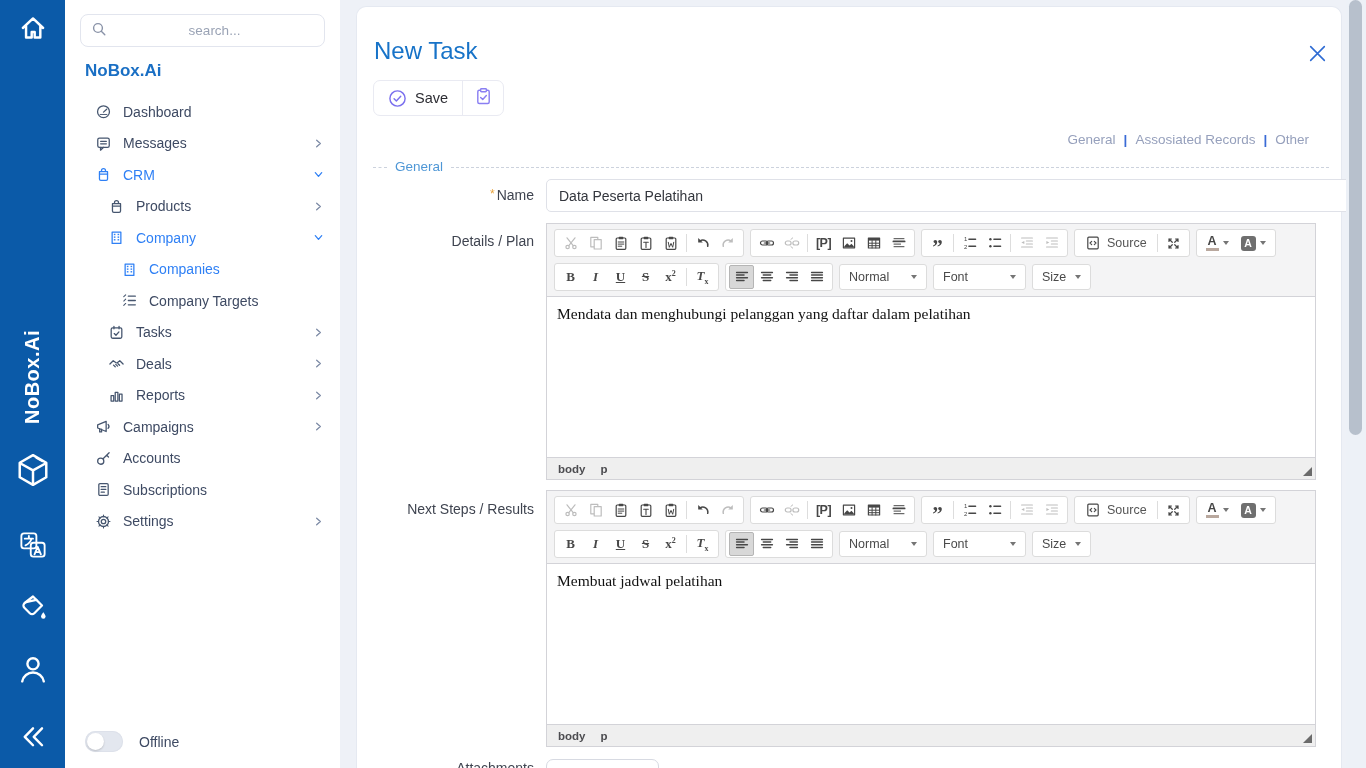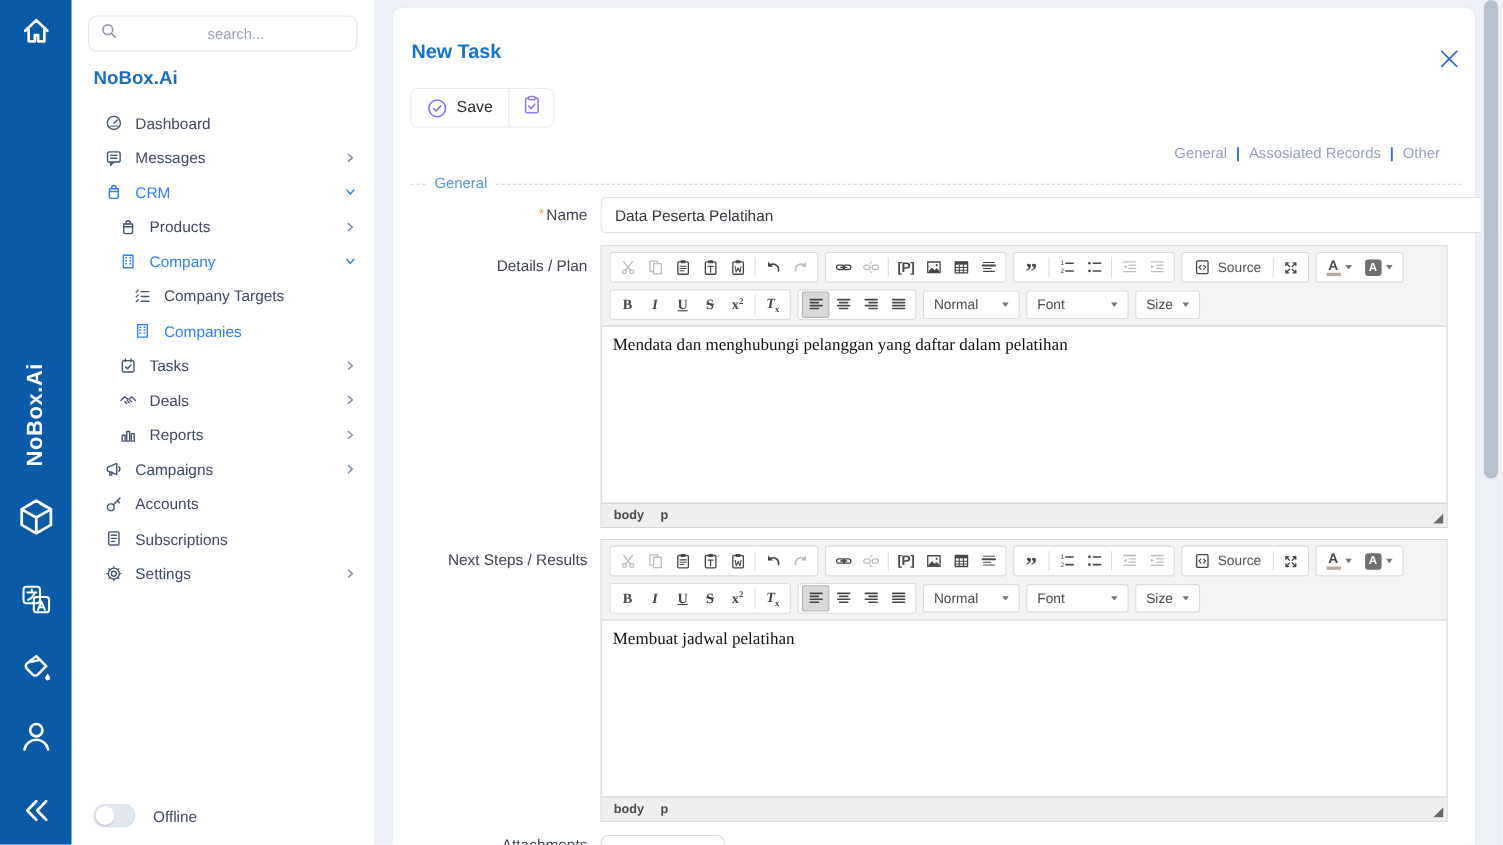--- a/index.html
+++ b/index.html
@@ -27,21 +27,21 @@
   .nav-item .chev{ position:absolute; right:16px; display:flex; color:#7c8aa5; }
   .nav-item.blue .chev{ color:var(--blue); }
   .lvl1{ padding-left:30px; } .lvl2{ padding-left:43px; } .lvl3{ padding-left:56px; }
   .offline-row{ position:absolute; left:20px; top:731px; display:flex; align-items:center; gap:16px; }
   .toggle{ width:38px; height:21px; border-radius:11px; background:#e3e7ef; position:relative; box-shadow:inset 0 0 0 1px #dde1ea; }
   .toggle .knob{ position:absolute; left:2px; top:2px; width:17px; height:17px; border-radius:50%; background:#fff; box-shadow:0 1px 2px rgba(0,0,0,.18); }
   .offline-label{ font-size:14px; color:#3e4a63; }
 
   
   .card{ position:absolute; left:356px; top:6px; width:986px; height:762px; background:#fff; border:1px solid #e5e9f1; border-bottom:none; border-radius:10px 10px 0 0; z-index:1; }
-  .page-title{ position:absolute; left:17px; top:30px; font-size:18px; font-weight:bold; color:var(--titleblue); }
+  .page-title{ position:absolute; left:17px; top:30px; font-size:24px; font-weight:normal; color:var(--titleblue); }
   .close-btn{ position:absolute; left:949px; top:36px; width:22px; height:22px; color:#2e6bd3; }
   .save-group{ position:absolute; left:16px; top:73px; height:36px; display:flex; align-items:stretch; border:1px solid #e9eaf2; border-radius:7px; background:#fff; overflow:hidden; }
   .save-btn{ display:flex; align-items:center; gap:8px; padding:0 14px; font-size:14.5px; color:#2d2d33; }
   .save-btn .icn{ color:#7b70ee; display:flex; }
   .vsep{ width:1px; background:#e9eaf2; }
   .clip-btn{ width:40px; display:flex; align-items:center; justify-content:center; color:#8a7ff2; }
   .tabs{ position:absolute; top:125px; right:32px; display:flex; align-items:center; gap:8px; font-size:13.5px; color:#96a0bc; }
   .tabs .tab{ cursor:pointer; }
   .tabs .pipe{ color:#3a6bd6; font-weight:bold; }
   .section-div{ position:absolute; left:16px; right:12px; top:152px; display:flex; align-items:center; gap:8px; }
@@ -212,44 +212,44 @@
               </g>
             </svg>
           </span>
           <span>Company</span>
           <span class="chev">
             <svg viewBox="0 0 12 12" width="11" height="11" fill="none" stroke="currentColor" stroke-width="1.4" stroke-linecap="round" stroke-linejoin="round">
               <path d="M2.5 4 6 8l3.5-4"></path>
             </svg>
           </span>
         </div>
-        <div class="nav-item lvl3">
-          <span class="icn">
-            <svg viewBox="0 0 16 16" width="17" height="17" fill="none" stroke="currentColor" stroke-width="1.2" stroke-linecap="round" stroke-linejoin="round">
-              <path d="M6.9 3.9h6.6M6.9 8h6.6M6.9 12.1h6.6"></path>
-              <path d="M2.6 4.4l1.8-1.8M2.6 8.5l1.8-1.8M2.6 12.6l1.8-1.8" stroke-width="1"></path>
-            </svg>
-          </span>
-          <span>Company Targets</span>
-        </div>
         <div class="nav-item lvl3 blue">
           <span class="icn">
             <svg viewBox="0 0 16 16" width="17" height="17" fill="none" stroke="currentColor" stroke-width="1.2" stroke-linecap="round" stroke-linejoin="round">
               <rect x="3.9" y="2.9" width="8.2" height="10.7"></rect>
               <g fill="currentColor" stroke="none">
                 <rect x="5.5" y="4.5" width="1.5" height="1.3"></rect>
                 <rect x="9" y="4.5" width="1.5" height="1.3"></rect>
                 <rect x="5.5" y="7" width="1.5" height="1.3"></rect>
                 <rect x="9" y="7" width="1.5" height="1.3"></rect>
                 <rect x="5.5" y="9.5" width="1.5" height="1.3"></rect>
                 <rect x="9" y="9.5" width="1.5" height="1.3"></rect>
               </g>
             </svg>
           </span>
           <span>Companies</span>
+        </div>
+        <div class="nav-item lvl3">
+          <span class="icn">
+            <svg viewBox="0 0 16 16" width="17" height="17" fill="none" stroke="currentColor" stroke-width="1.2" stroke-linecap="round" stroke-linejoin="round">
+              <path d="M6.9 3.9h6.6M6.9 8h6.6M6.9 12.1h6.6"></path>
+              <path d="M2.6 4.4l1.8-1.8M2.6 8.5l1.8-1.8M2.6 12.6l1.8-1.8" stroke-width="1"></path>
+            </svg>
+          </span>
+          <span>Company Targets</span>
         </div>
         <div class="nav-item lvl2">
           <span class="icn">
             <svg viewBox="0 0 16 16" width="17" height="17" fill="none" stroke="currentColor" stroke-width="1.2" stroke-linecap="round" stroke-linejoin="round">
               <rect x="3" y="3.6" width="10" height="9.8" rx="1.4"></rect>
               <path d="M5.6 2.2v2.3M10.4 2.2v2.3"></path>
               <path d="M5.9 9l1.6 1.6 2.8-3.2"></path>
             </svg>
           </span>
           <span>Tasks</span>

